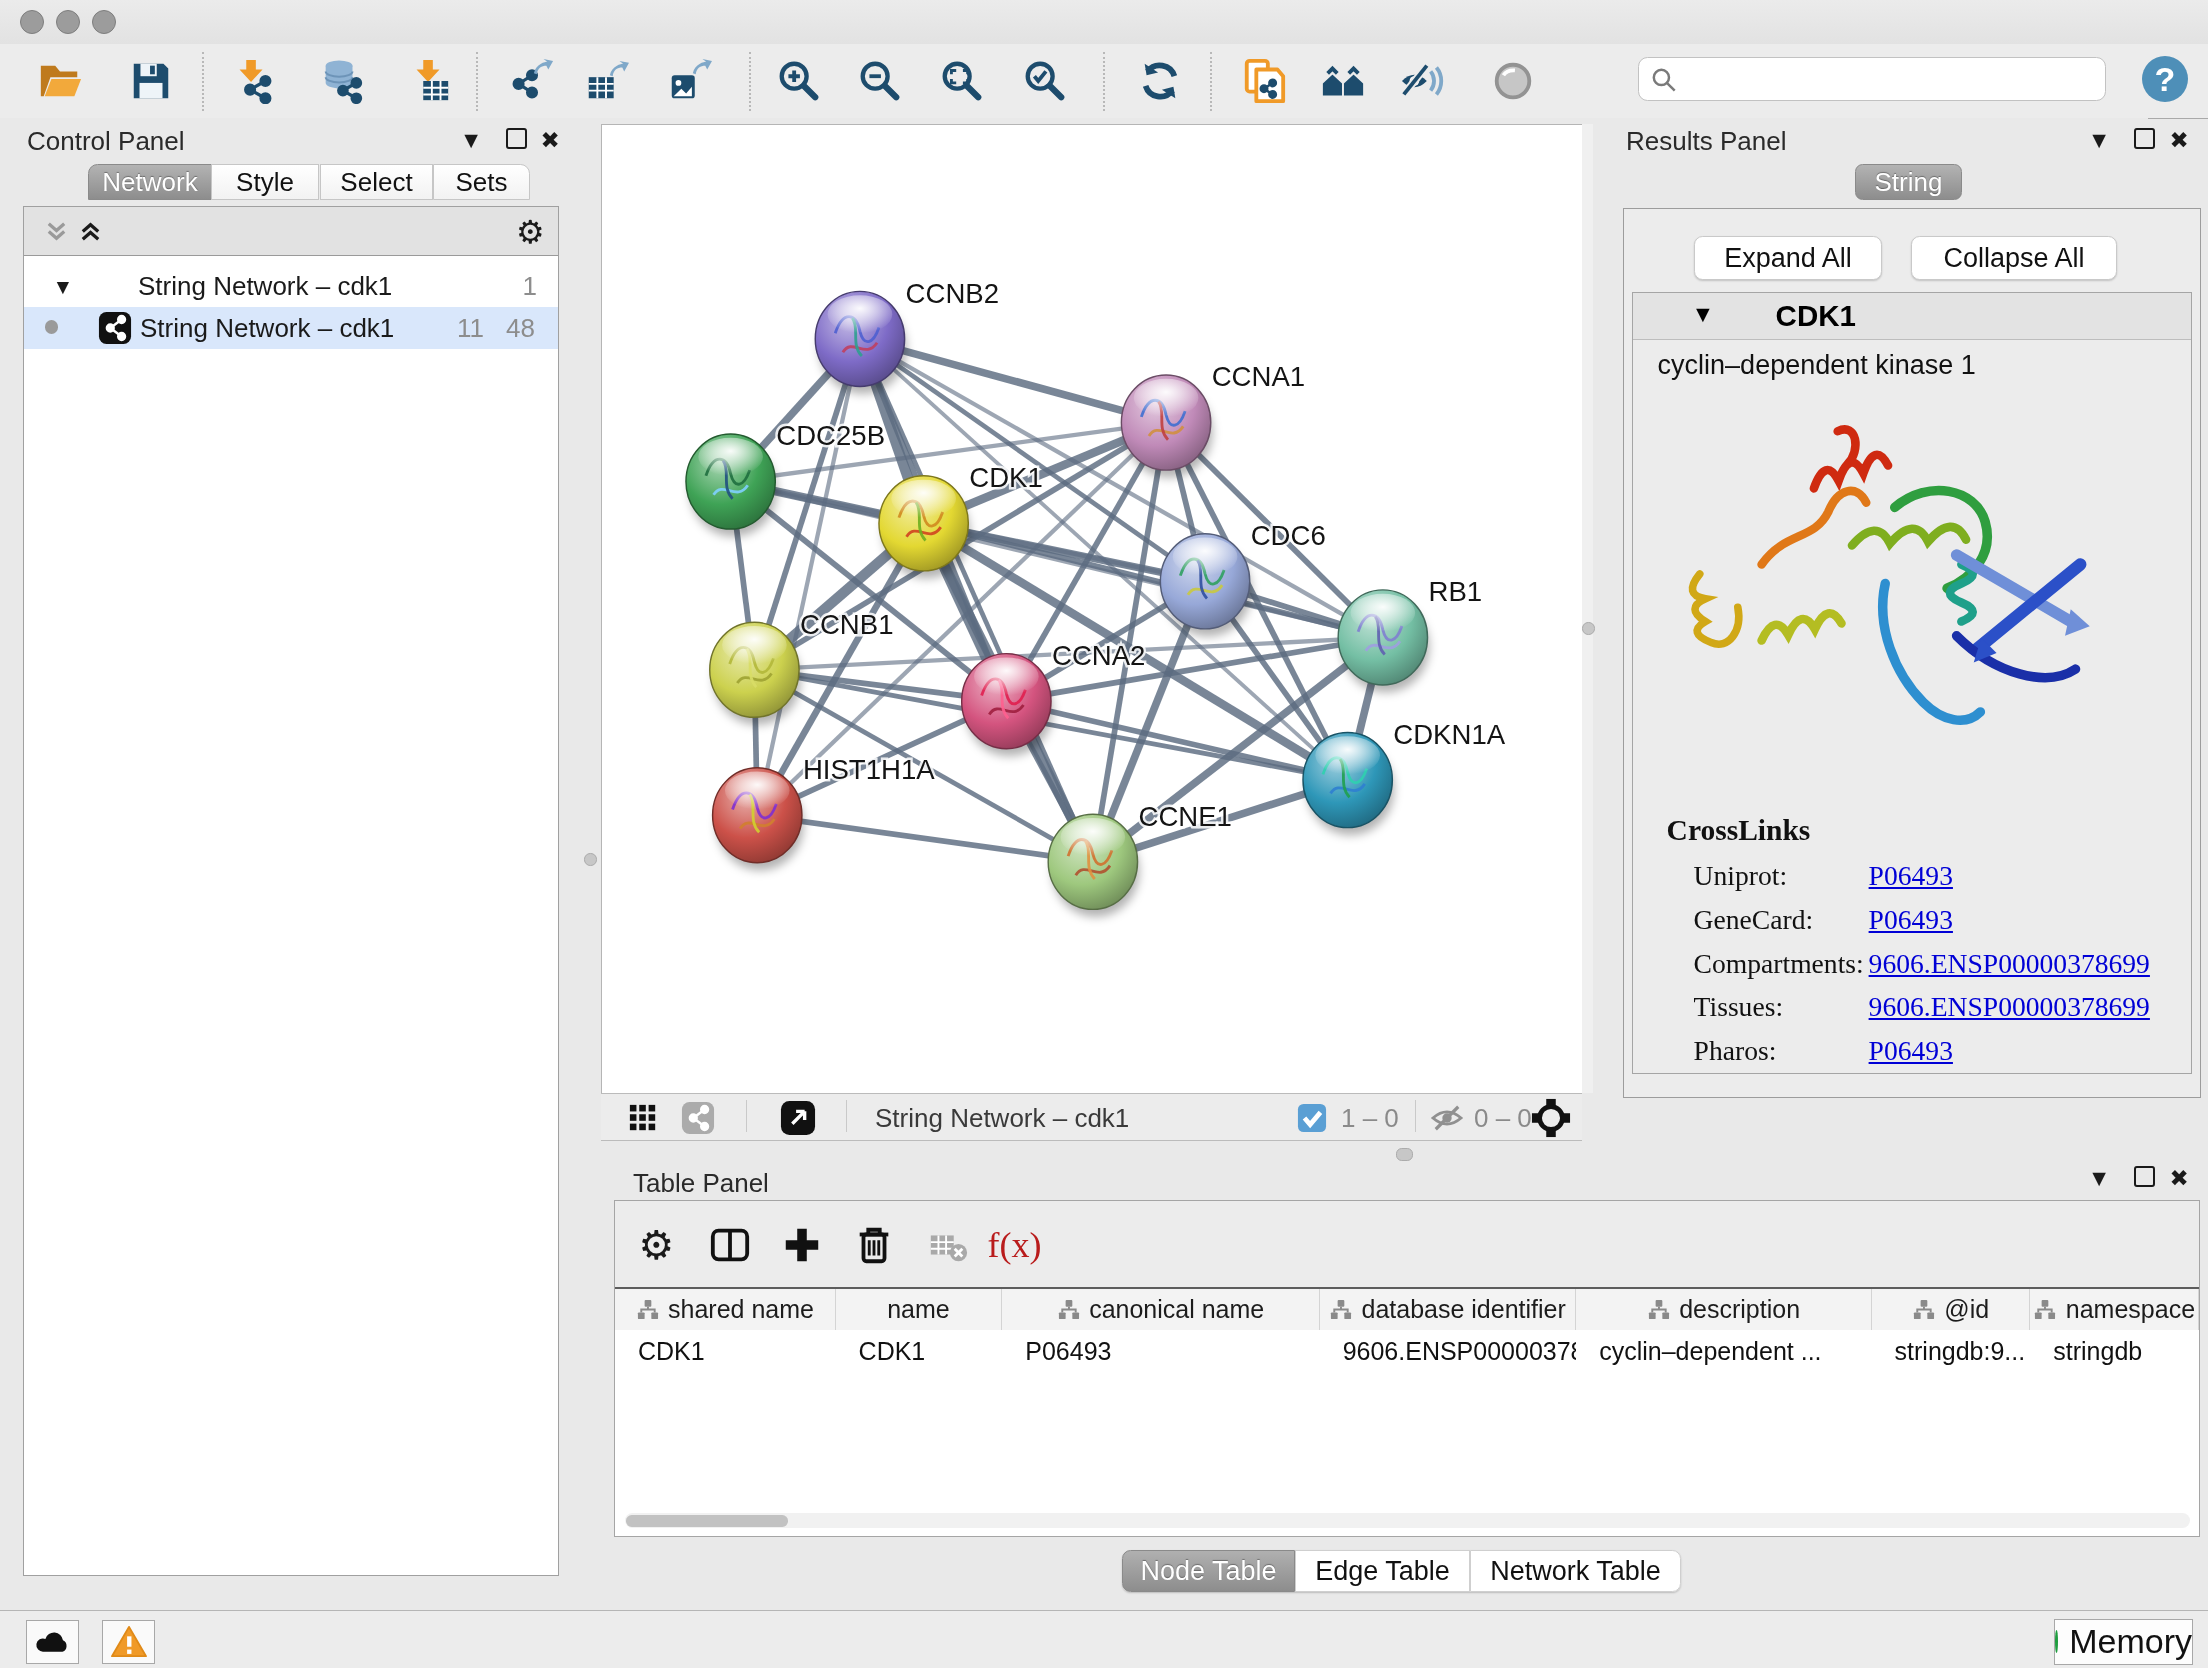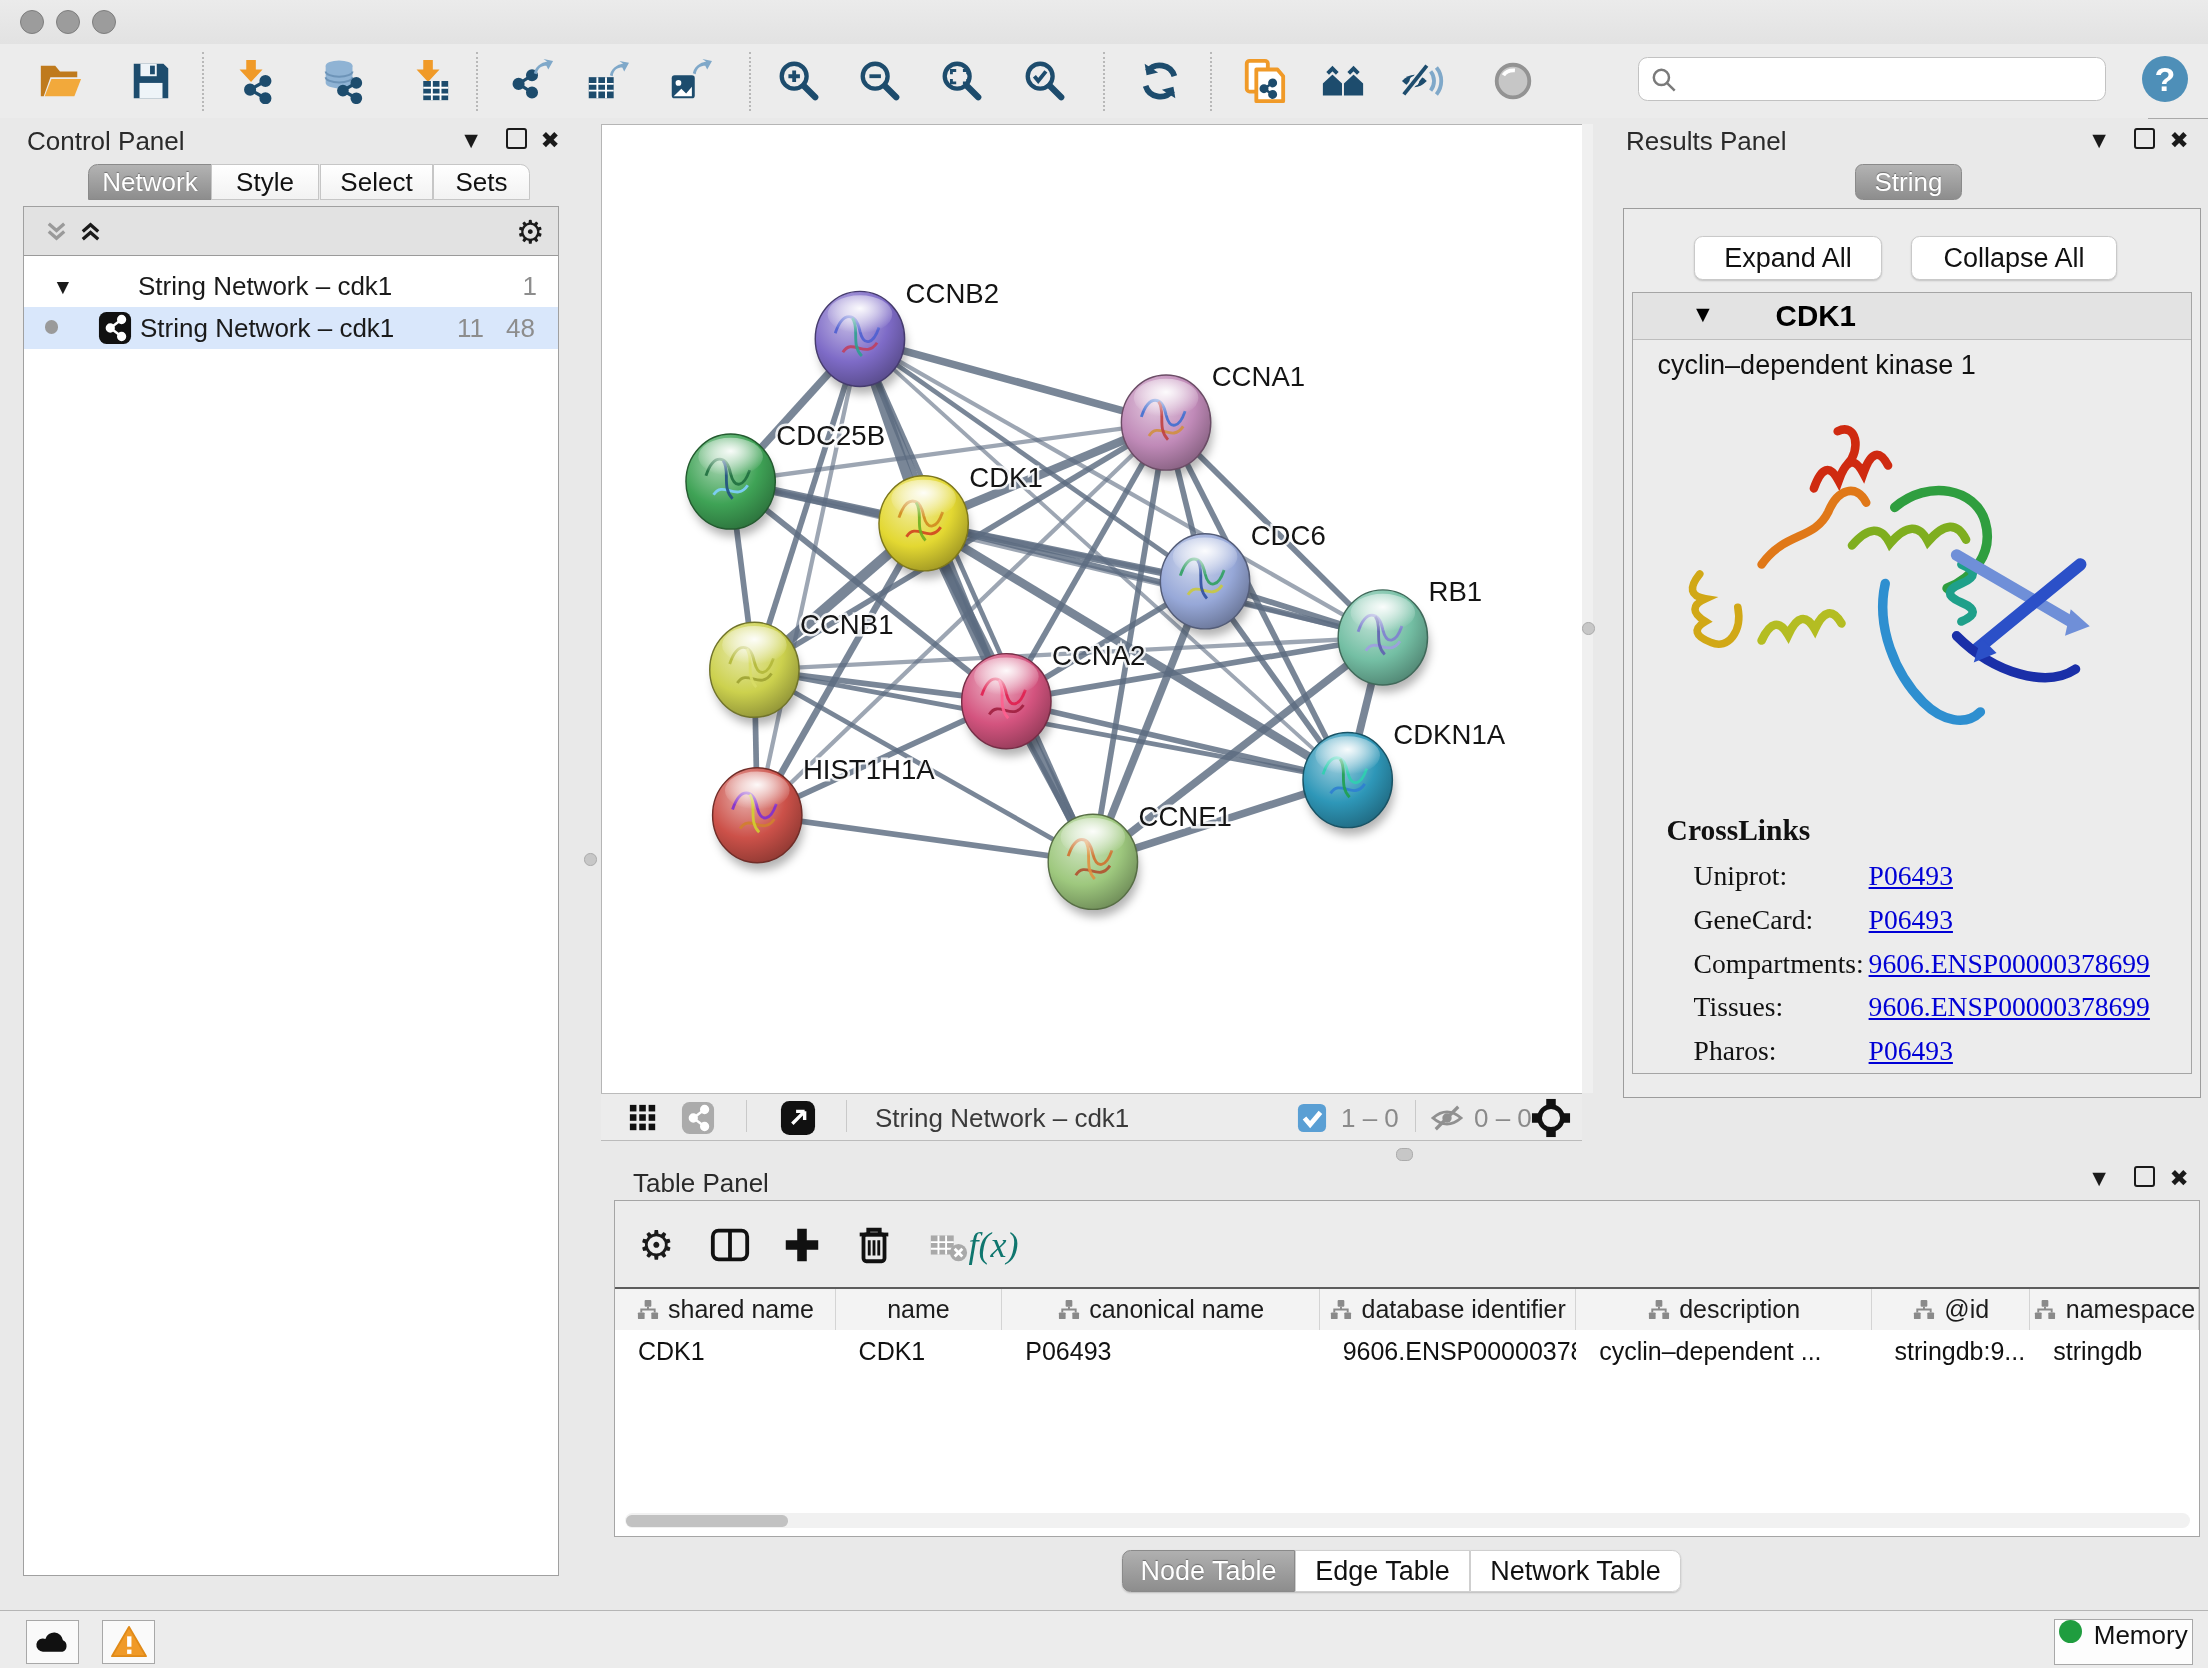--- a/index.html
+++ b/index.html
@@ -89,22 +89,22 @@
   .btabs{position:absolute;top:1432px;height:42px;display:flex;box-shadow:0 1px 1.9px rgba(0,0,0,.2);border-radius:8.6px;text-align:right;}
   .btab{height:42px;font-size:27px;display:flex;align-items:center;justify-content:center;
     background:#fff;border:1px solid #cfcfcf;color:#111;box-sizing:border-box;}
   .btab.sel{background:linear-gradient(#b0b0b0,#8d8d8d);color:#fff;text-shadow:0 -1px 1px rgba(0,0,0,.35);border-color:#8a8a8a;}
   
   .statusbar{position:absolute;left:0;top:1610px;width:100%;height:58px;background:#ececec;
     border-top:1.9px solid #b5b5b5;box-sizing:border-box;}
   .sbtn{position:absolute;top:8.6px;width:53px;height:44px;background:#fafafa;
     border:1.9px solid #a8a8a8;display:flex;align-items:center;justify-content:center;box-sizing:border-box;}
   .membtn{position:absolute;left:2054px;top:7.6px;width:139px;height:46px;background:#fdfdfd;
-    border:1.9px solid #a8a8a8;display:flex;justify-content:center;gap:11.4px;
-    font-size:26px;color:#111;box-sizing:border-box;}
+    border:1.9px solid #a8a8a8;display:flex;align-items:center;justify-content:center;gap:11.4px;
+    font-size:34px;color:#111;box-sizing:border-box;}
   .dot-handle{position:absolute;border-radius:50%;background:#c7c7c7;border:1px solid #ababab;}
 </style>
 </head>
 <body>
 
 <div class="titlebar">
   <span class="tl" style="left:20px"></span>
   <span class="tl" style="left:56px"></span>
   <span class="tl" style="left:92px"></span>
 </div>
@@ -696,21 +696,21 @@
         <div class="tp-ibtn" style="left:306px">
           <svg width="42" height="42" viewBox="0 0 44 44">
               <rect x="4" y="12" width="24" height="20" fill="#a9a9a9"></rect>
               <g stroke="#fff" stroke-width="2">
                 <path d="M4 19h24M4 26h24M12 12v20M20 12v20"></path>
               </g>
               <circle cx="33" cy="30" r="9" fill="#a9a9a9"></circle>
               <path d="M29 26l8 8M37 26l-8 8" stroke="#fff" stroke-width="3"></path>
             </svg>
         </div>
-        <div class="tp-ibtn serif" style="left:352px;font-size:36px;font-style:italic;color:#0f766e">f(x)</div>
+        <div class="tp-ibtn serif" style="left:373px;font-size:36px;color:#b91c1c">f(x)</div>
       </div>
       <div class="thead" id="table-head">
           <div class="th" style="width: 221px;">
             <svg width="23" height="23" viewBox="0 0 24 24">
               <g fill="#8a8a8a">
                 <rect x="9" y="2" width="7" height="7" rx="1"></rect>
                 <rect x="2" y="15" width="7" height="7" rx="1"></rect>
                 <rect x="16" y="15" width="7" height="7" rx="1"></rect>
               </g>
               <path d="M12.5 9v3M5.5 15v-3h14v3" stroke="#8a8a8a" stroke-width="2" fill="none"></path>

